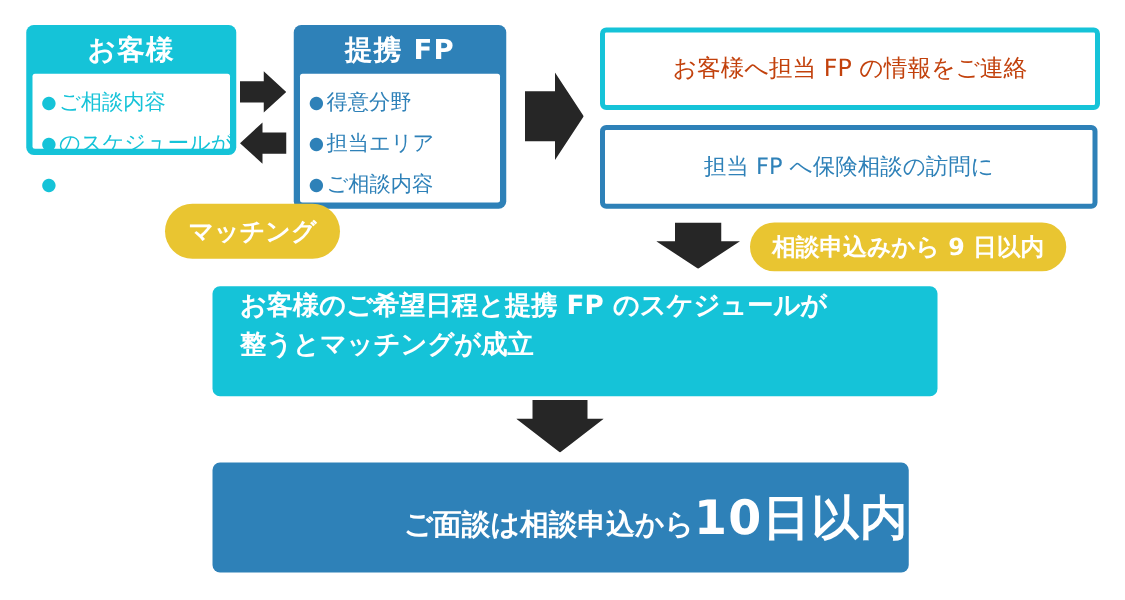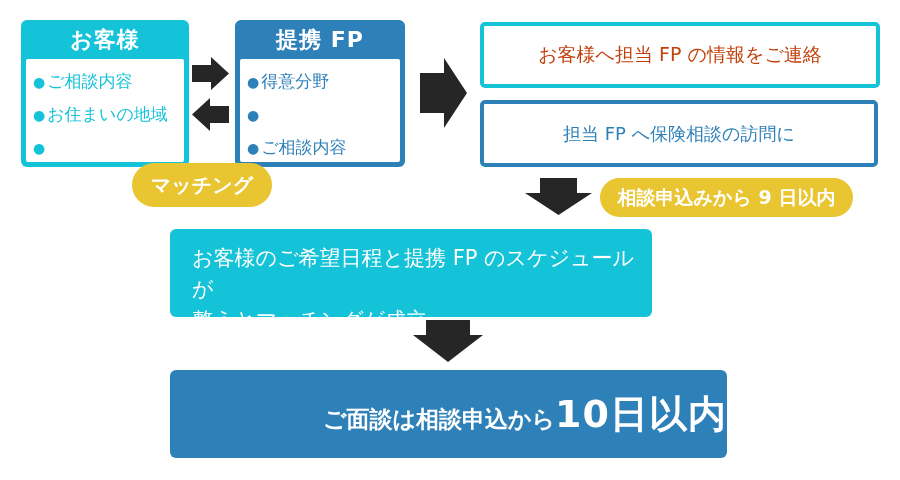--- a/index.html
+++ b/index.html
@@ -3,21 +3,21 @@
 <meta charset="utf-8">
 <style>
   html,body{margin:0;padding:0;background:#ffffff;}
   body{font-family:"DejaVu Sans","Liberation Sans",sans-serif;}
   .canvas{position:relative;width:900px;height:480px;background:#ffffff;overflow:hidden;}
 
   
   .src-box{position:absolute;border-radius:6px;}
   .src-box.cyan{background:#15c3d8;}
   .src-box.blue{background:#2e81b8;}
-  .customer-box{left:21px;top:20px;width:168px;height:147px;}
+  .customer-box{left:21px;top:20px;width:168px;height:104px;}
   .fp-box{left:235px;top:20px;width:170px;height:147px;}
   .src-title{position:absolute;left:0;right:0;top:0;height:39px;display:flex;align-items:center;justify-content:center;color:#ffffff;font-size:22px;font-weight:bold;letter-spacing:1px;}
   .src-inner{position:absolute;left:5px;right:5px;top:39px;bottom:5px;background:#ffffff;border-radius:2px;padding:6px 0 0 7px;box-sizing:border-box;}
   .src-item{display:flex;align-items:center;height:33px;font-size:17px;white-space:nowrap;}
   .customer-box .src-item{color:#15c3d8;}
   .fp-box .src-item{color:#2e81b8;}
   .bullet{font-size:14px;margin-right:2px;line-height:1;}
 
   
   .arrow{position:absolute;}
@@ -29,41 +29,41 @@
   .contact-box{left:480px;top:22px;width:400px;height:66px;border:4px solid #15c3d8;color:#c2410c;font-size:19px;}
   .disclose-box{left:480px;top:100px;width:398px;height:67px;border:4px solid #2e81b8;color:#2e81b8;font-size:18px;line-height:25px;}
 
   
   .pill{position:absolute;background:#e9c531;color:#ffffff;font-weight:bold;display:flex;align-items:center;justify-content:center;white-space:nowrap;z-index:5;}
   .matching-pill{left:132px;top:163px;width:140px;height:44px;border-radius:22px;font-size:20px;}
   .threedays-pill{left:600px;top:178px;width:253px;height:39px;border-radius:20px;font-size:19px;}
 
   
   .big-box{position:absolute;border-radius:6px;color:#ffffff;box-sizing:border-box;}
-  .schedule-box{left:170px;top:229px;width:482px;height:88px;background:#15c3d8;font-size:21px;font-weight:normal;line-height:31px;padding:14px 0 0 22px;}
+  .schedule-box{left:170px;top:229px;width:580px;height:88px;background:#15c3d8;font-size:21px;font-weight:bold;line-height:31px;padding:0 0 0 22px;}
   .interview-box{left:170px;top:370px;width:557px;height:88px;background:#2e81b8;display:flex;align-items:center;justify-content:flex-end;}
   .interview-line{display:flex;align-items:baseline;}
   .interview-prefix{font-size:23px;font-weight:bold;}
   .interview-highlight{font-size:38px;font-weight:bold;letter-spacing:1px;}
 </style>
 </head>
 <body>
 
 <div class="canvas">
 
   <div class="src-box cyan customer-box">
     <div class="src-title">お客様</div>
     <div class="src-inner">
       <div class="src-item">
         <span class="bullet">●</span>
         <span>ご相談内容</span>
       </div>
       <div class="src-item">
         <span class="bullet">●</span>
-        <span>お住まいの地域</span>
+        <span>のスケジュールが</span>
       </div>
       <div class="src-item">
         <span class="bullet">●</span>
       </div>
     </div>
   </div>
 
   <div class="arrow" style="left:192px;top:56px;">
     <svg width="38" height="35" viewBox="0 0 38 35">
         <polygon points="0,9 19,9 19,1 37,17.5 19,34 19,26 0,26"></polygon>
@@ -77,20 +77,21 @@
 
   <div class="src-box blue fp-box">
     <div class="src-title">提携 FP</div>
     <div class="src-inner">
       <div class="src-item">
         <span class="bullet">●</span>
         <span>得意分野</span>
       </div>
       <div class="src-item">
         <span class="bullet">●</span>
+        <span>担当エリア</span>
       </div>
       <div class="src-item">
         <span class="bullet">●</span>
         <span>ご相談内容</span>
       </div>
     </div>
   </div>
 
   <div class="pill matching-pill">マッチング</div>
 

